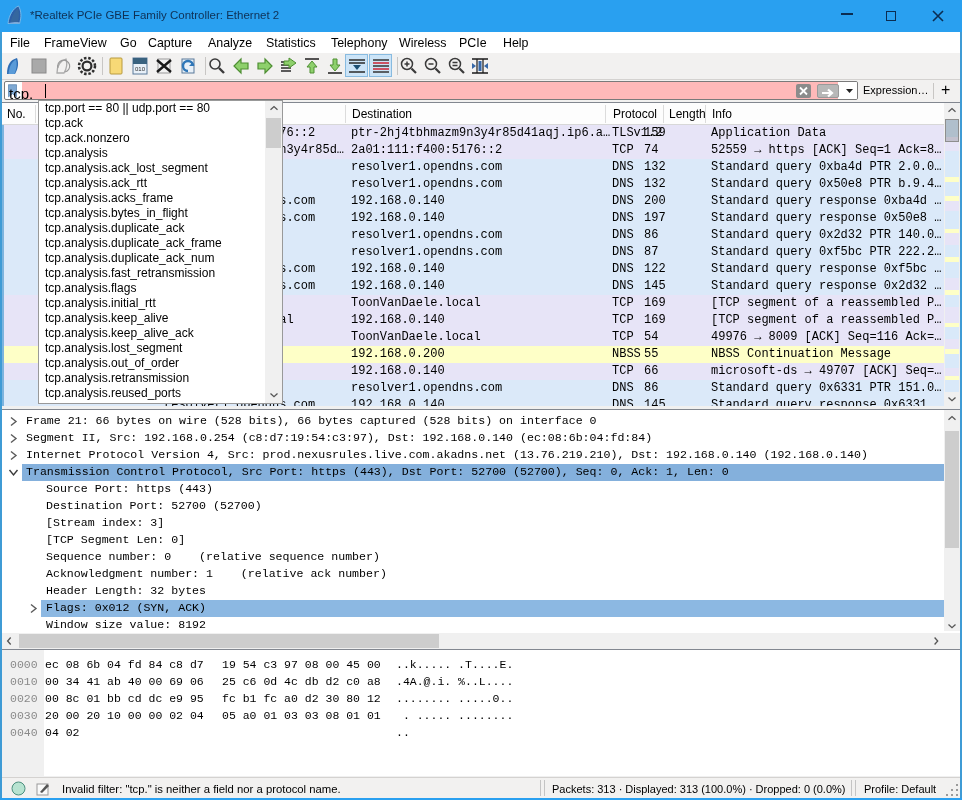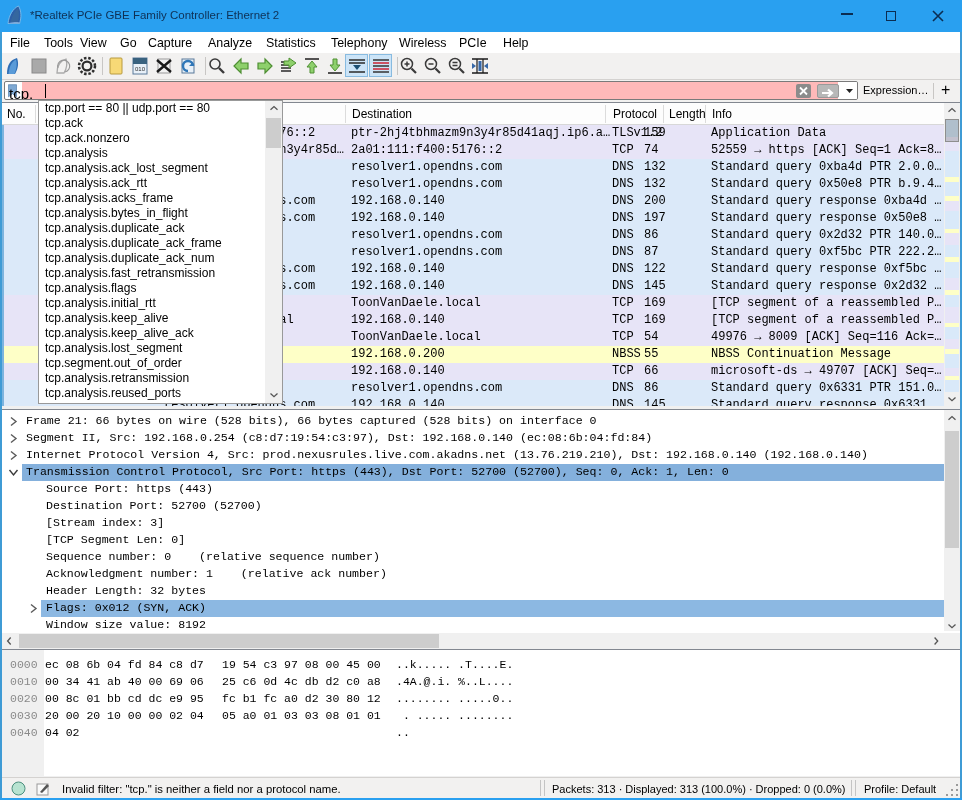--- a/index.html
+++ b/index.html
@@ -91,21 +91,21 @@
   <span class="abs" id="titletext">*Realtek PCIe GBE Family Controller: Ethernet 2</span>
   <span class="abs winbtn" style="left:841px;top:13px;width:12px;height:2px;background:#0b2d52"></span>
   <span class="abs winbtn" style="left:886px;top:11px;width:10px;height:10px;border:1.5px solid #0b2d52"></span>
   <svg class="abs" style="left:932px;top:10px" width="12" height="12" viewBox="0 0 12 12">
     <path d="M1 1 L11 11 M11 1 L1 11" stroke="#0b2d52" stroke-width="1.6"></path>
   </svg>
 </div>
 
 <div class="abs" id="menubar">
   <span style="left:8px">File</span>
-  <span style="left:42px">Tools</span>
+  <span style="left:42px">Frame</span>
   <span style="left:78px">View</span>
   <span style="left:118px">Go</span>
   <span style="left:146px">Capture</span>
   <span style="left:206px">Analyze</span>
   <span style="left:264px">Statistics</span>
   <span style="left:329px">Telephony</span>
   <span style="left:397px">Wireless</span>
   <span style="left:457px">PCIe</span>
   <span style="left:501px">Help</span>
 </div>
@@ -316,21 +316,21 @@
 <div class="ditem" style="top:105px">tcp.analysis.bytes_in_flight</div>
 <div class="ditem" style="top:120px">tcp.analysis.duplicate_ack</div>
 <div class="ditem" style="top:135px">tcp.analysis.duplicate_ack_frame</div>
 <div class="ditem" style="top:150px">tcp.analysis.duplicate_ack_num</div>
 <div class="ditem" style="top:165px">tcp.analysis.fast_retransmission</div>
 <div class="ditem" style="top:180px">tcp.analysis.flags</div>
 <div class="ditem" style="top:195px">tcp.analysis.initial_rtt</div>
 <div class="ditem" style="top:210px">tcp.analysis.keep_alive</div>
 <div class="ditem" style="top:225px">tcp.analysis.keep_alive_ack</div>
 <div class="ditem" style="top:240px">tcp.analysis.lost_segment</div>
-<div class="ditem" style="top:255px">tcp.segment.out_of_order</div>
+<div class="ditem" style="top:255px">tcp.analysis.out_of_order</div>
 <div class="ditem" style="top:270px">tcp.analysis.retransmission</div>
 <div class="ditem" style="top:285px">tcp.analysis.reused_ports</div>
     </div>
   <div id="ddscroll">
       <div class="sbarr" style="top:3px;width:17px"><svg width="16" height="8" viewBox="0 0 16 8">
           <path d="M4.5 5.7 L8 2.6 L11.5 5.7" stroke="#555" stroke-width="1.3" fill="none"></path>
         </svg></div>
       <div class="abs sbthumb" style="left:1px;top:17px;width:15px;height:30px"></div>
       <div class="sbarr" style="top:290px;width:17px"><svg width="16" height="8" viewBox="0 0 16 8">
           <path d="M4.5 2.6 L8 5.7 L11.5 2.6" stroke="#555" stroke-width="1.3" fill="none"></path>

